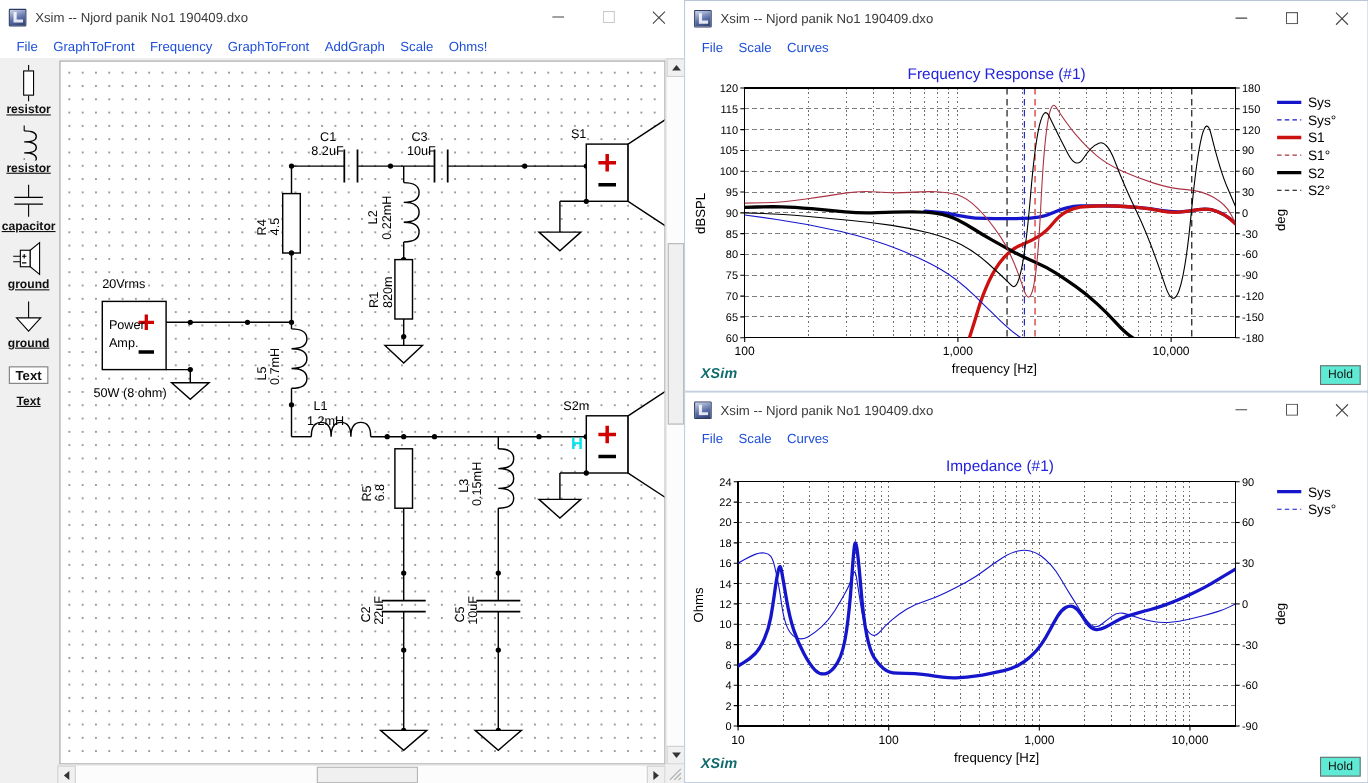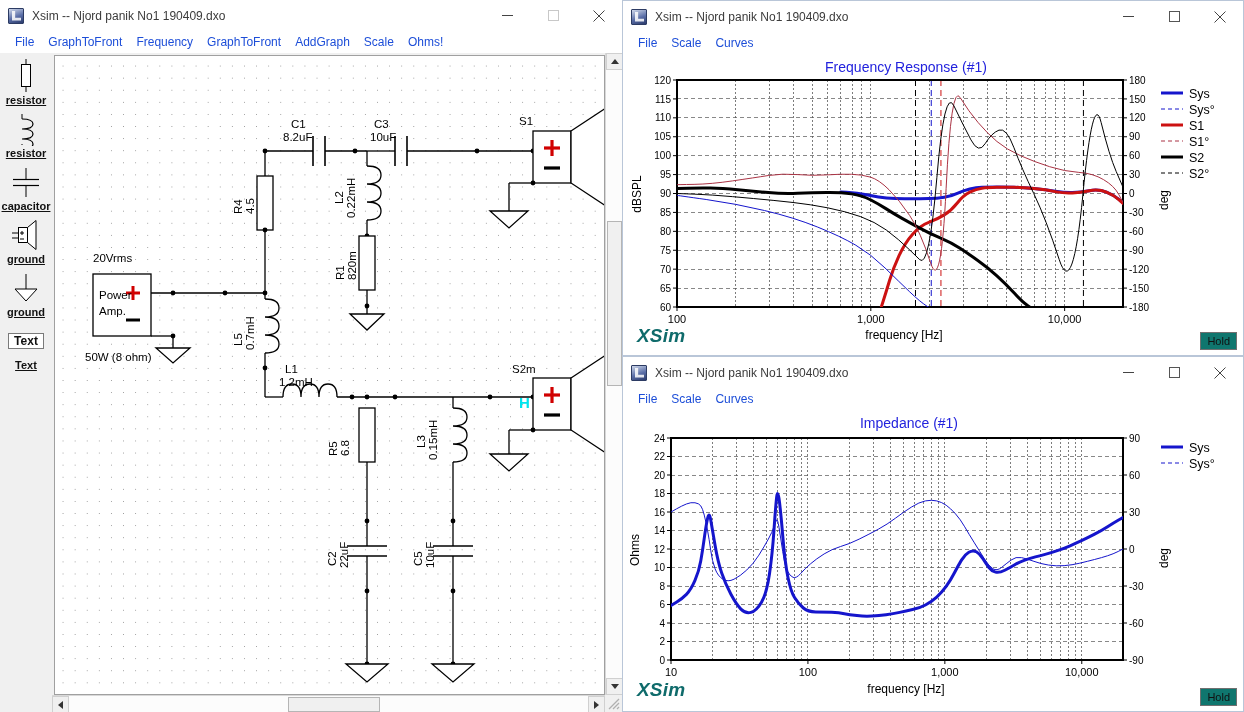--- a/index.html
+++ b/index.html
@@ -85,24 +85,24 @@
   .arr-left { border-top:4px solid transparent;border-bottom:4px solid transparent;border-right:5px solid #333;}
   .arr-right { border-top:4px solid transparent;border-bottom:4px solid transparent;border-left:5px solid #333;}
 
   
   #freq-window { left: 622px; top: 0; width: 622px; height: 356px; border:1px solid #b9c6d8; }
   #imp-window  { left: 622px; top: 356px; width: 622px; height: 356px; border:1px solid #b9c6d8; }
   .graph-body { position:absolute; left:0; top:53px; right:0; bottom:0; background:#ffffff; overflow:hidden; }
   .graph-body svg { position:absolute; left:0; top:0; }
   .xsim-logo {
     position:absolute; left:14px; font-style: italic; font-weight: bold;
-    font-size: 19px; color: #0f6b6b; letter-spacing:.2px;
+    font-size: 13px; color: #0f6b6b; letter-spacing:.2px;
   }
   .hold-btn {
-    position:absolute; right:6px; bottom:5px; border:1px solid #707070; background:#0f766e;
+    position:absolute; right:6px; bottom:5px; border:1px solid #707070; background:#5eead4;
     font-size: 11px; color:#111; padding: 1px 6px; line-height: 14px;
   }
 </style>
 </head>
 <body>
 
 <div class="desktop">
 
   <div class="win" id="schematic-window">
 

